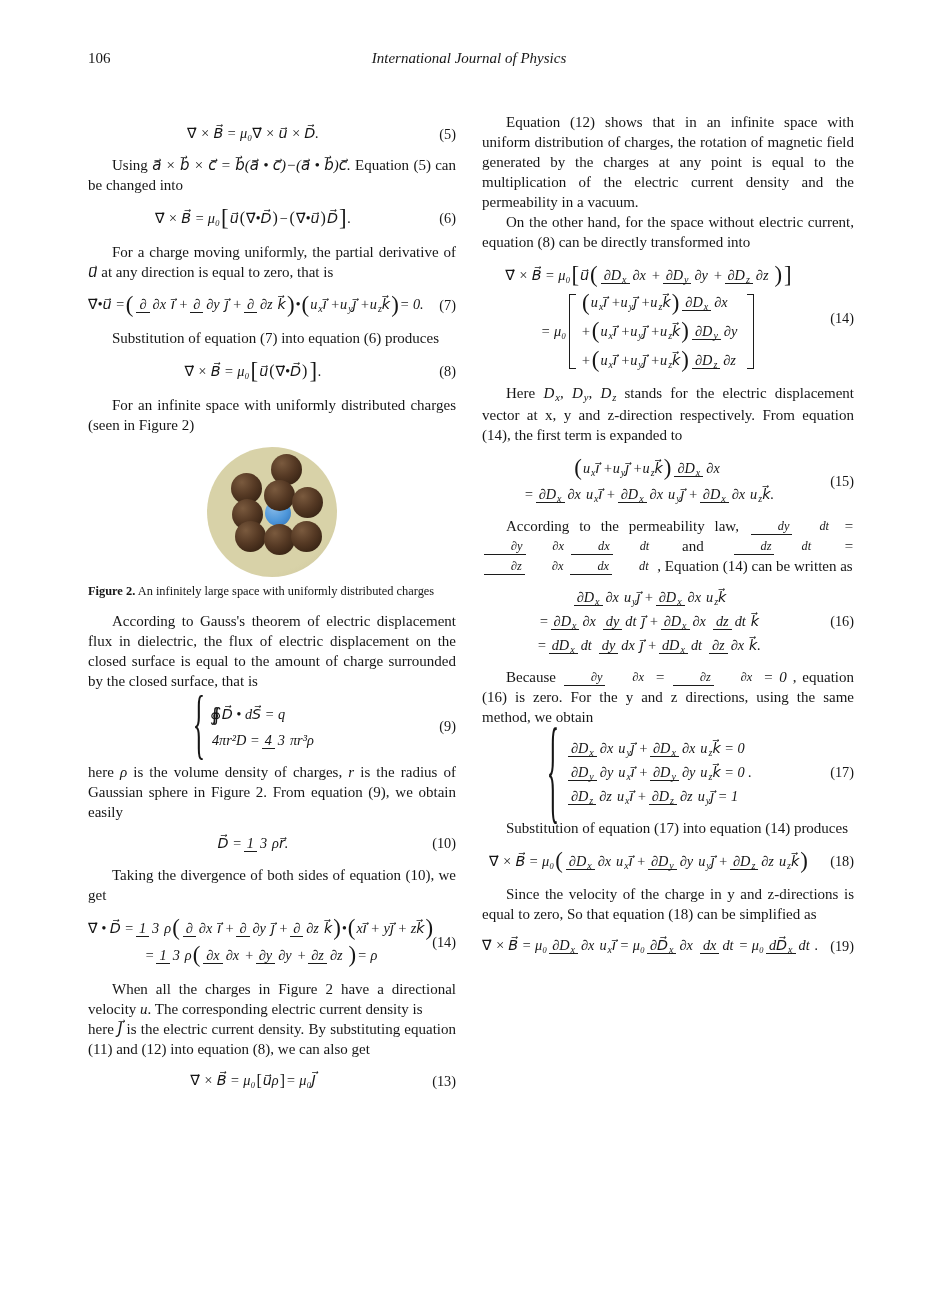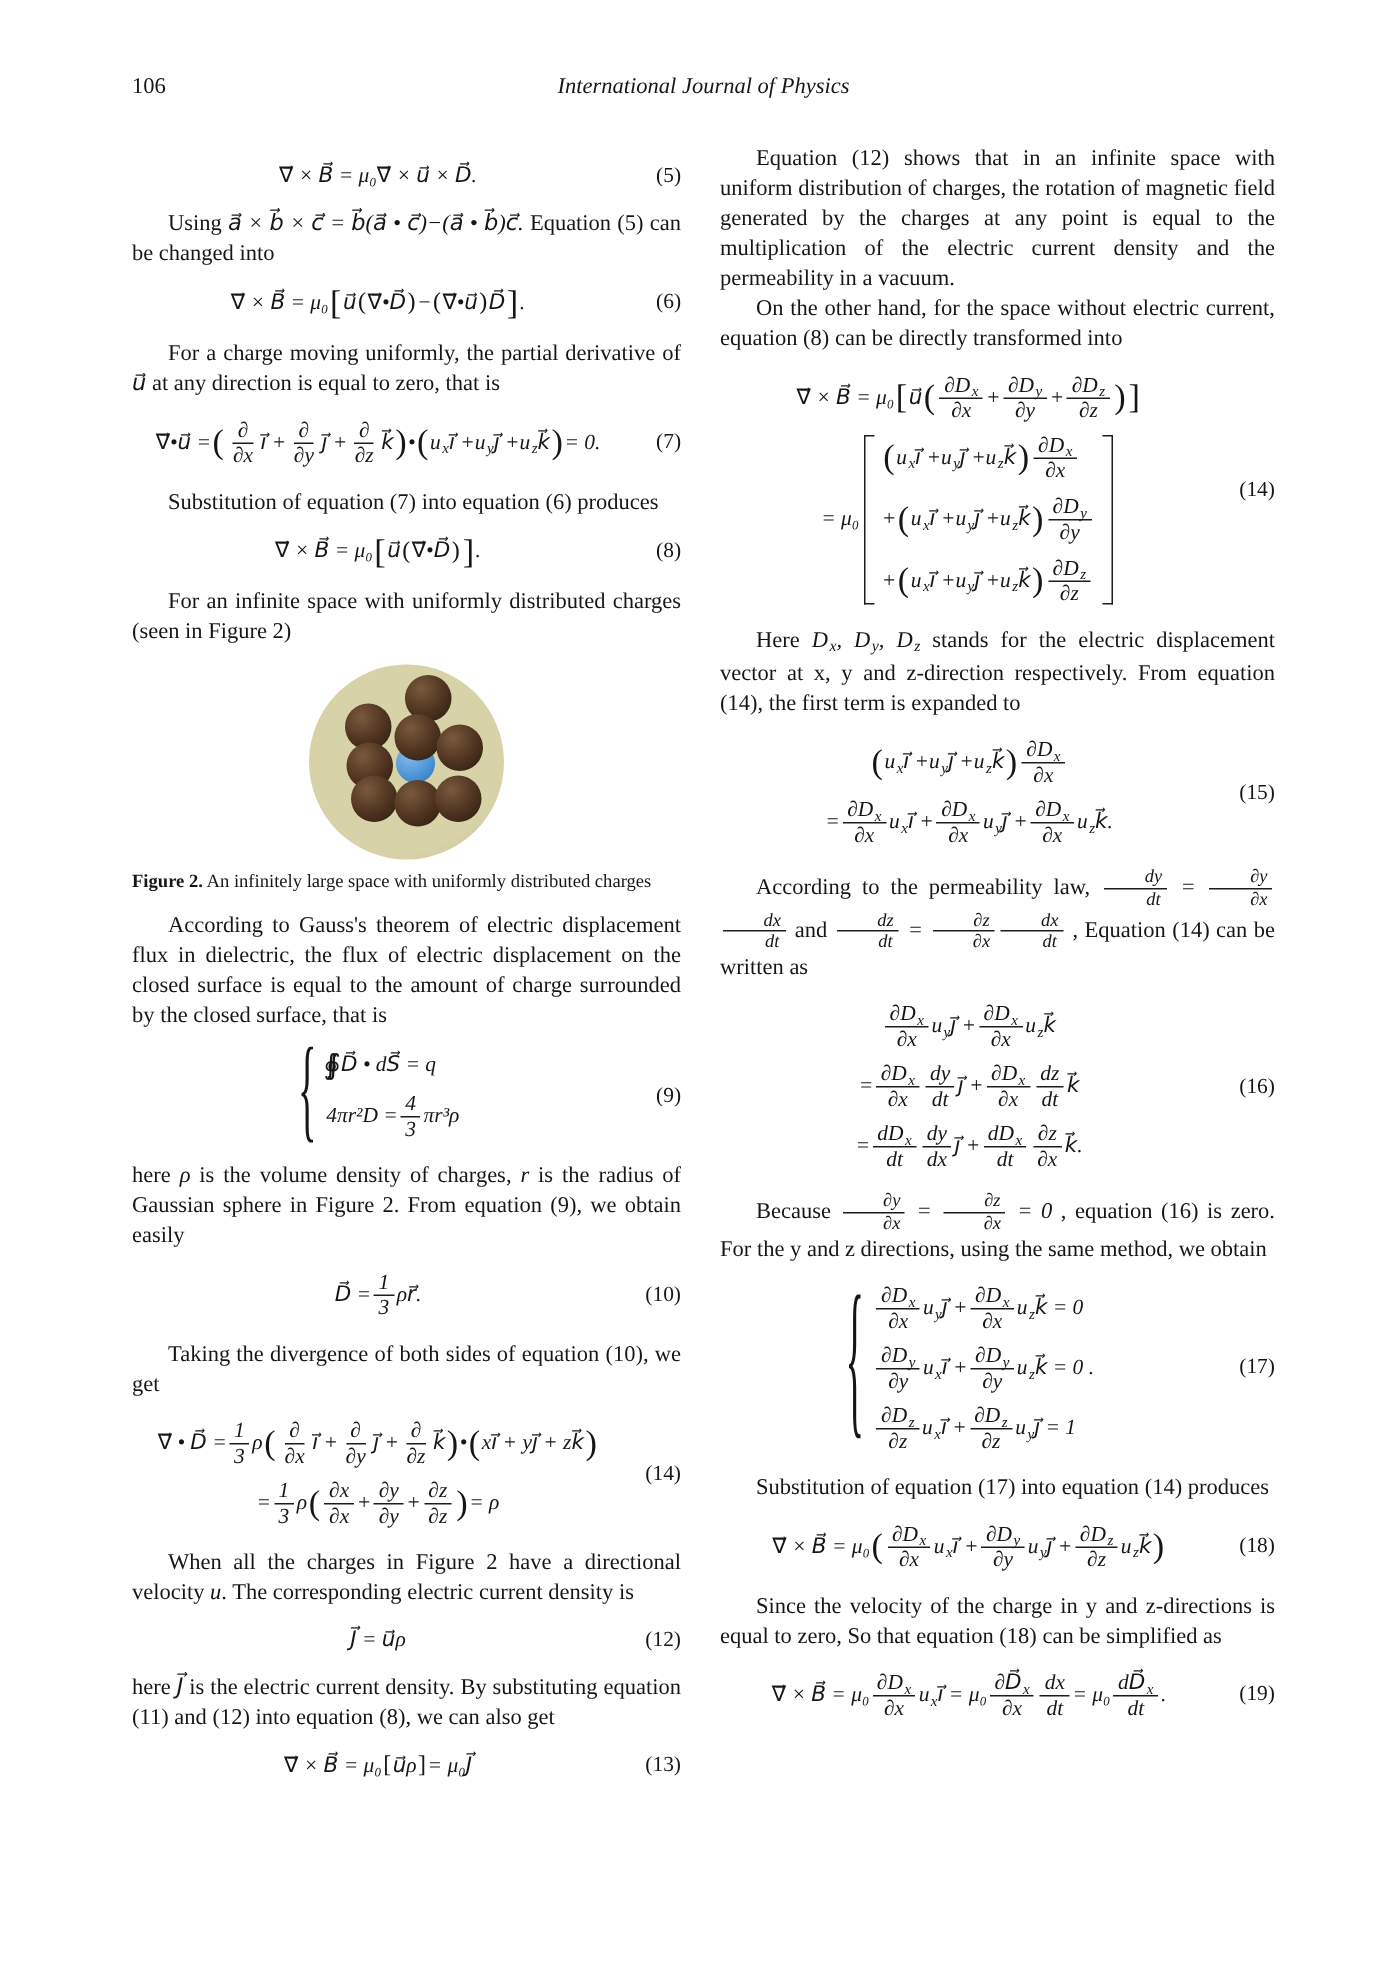--- a/index.html
+++ b/index.html
@@ -2,30 +2,30 @@
 <html><head>
 <meta charset="utf-8">
 <style>
   html,body{margin:0;padding:0;background:#ffffff;}
   .page{width:926px;height:1309px;background:#fff;box-sizing:border-box;
         padding:50px 76px 0 88px;position:relative;overflow:hidden;
         font-family:"Liberation Serif","DejaVu Serif","DejaVu Sans",serif;
         color:#161616;font-size:15px;}
   .header{position:relative;height:22px;}
   .journal{position:absolute;left:50%;transform:translateX(-50%);font-style:italic;}
-  .cols{display:flex;margin-top:24px;}
+  .cols{display:flex;margin-top:40px;}
   .col{width:368px;}
   .col.right{width:372px;margin-left:26px;}
   .para{margin:0;text-align:justify;text-indent:24px;line-height:20px;}
   .para.ni{text-indent:0;}
   .para .frac{font-size:0.82em;}
   .it{font-style:italic;}
   .rm{font-style:normal;}
   .sub{font-size:0.7em;font-style:italic;position:relative;top:0.3em;margin-left:1px;}
-  .frac{display:inline-flex;flex-direction:column;align-items:center;vertical-align:middle;
+  .frac{display:inline-flex;flex-direction:row;vertical-align:middle;
         margin:0 2px;line-height:1.12;font-style:italic;}
   .frac .num{border-bottom:1px solid #1c1c1c;padding:0 3px;}
   .frac .den{padding:0 3px;}
   .eq{position:relative;display:flex;align-items:center;margin:13px 0;padding-right:38px;font-size:14.3px;}
   .eqc{margin:0 auto;display:inline-flex;align-items:center;}
   .eqlines{display:inline-flex;flex-direction:column;align-items:center;row-gap:7px;}
   .eqline{display:inline-flex;align-items:center;white-space:nowrap;}
   .eqnum{position:absolute;right:0;top:50%;transform:translateY(-50%);font-style:normal;}
   .brk{font-size:1.6em;font-weight:300;line-height:0.9;font-style:normal;margin:0 1px;}
   .pbrk{font-size:1.12em;font-style:normal;margin:0 1px;}
@@ -253,30 +253,20 @@
                   <span class="den">∂z</span>
                 </span>
                 <span class="brk">)</span>
                 <span class="it"> = ρ</span>
               </span>
             </span>
           </span>
           <span class="eqnum">(14)</span>
         </div>
         <div class="para"><span class="rm">When all the charges in Figure 2 have a directional velocity </span><span class="it">u</span><span class="rm">. The corresponding electric current density is</span></div>
-        <div class="eq">
-          <span class="eqc">
-            <span class="eqlines">
-              <span class="eqline">
-                <span class="it">J⃗ = u⃗ρ</span>
-              </span>
-            </span>
-          </span>
-          <span class="eqnum">(12)</span>
-        </div>
         <div class="para ni"><span class="rm">here </span><span class="it">J⃗</span><span class="rm"> is the electric current density. By substituting equation (11) and (12) into equation (8), we can also get</span></div>
         <div class="eq">
           <span class="eqc">
             <span class="eqlines">
               <span class="eqline">
                 <span class="it">∇⃗ × B⃗ = μ₀</span>
                 <span class="pbrk">[</span>
                 <span class="it">u⃗ρ</span>
                 <span class="pbrk">]</span>
                 <span class="it"> = μ₀J⃗</span>

